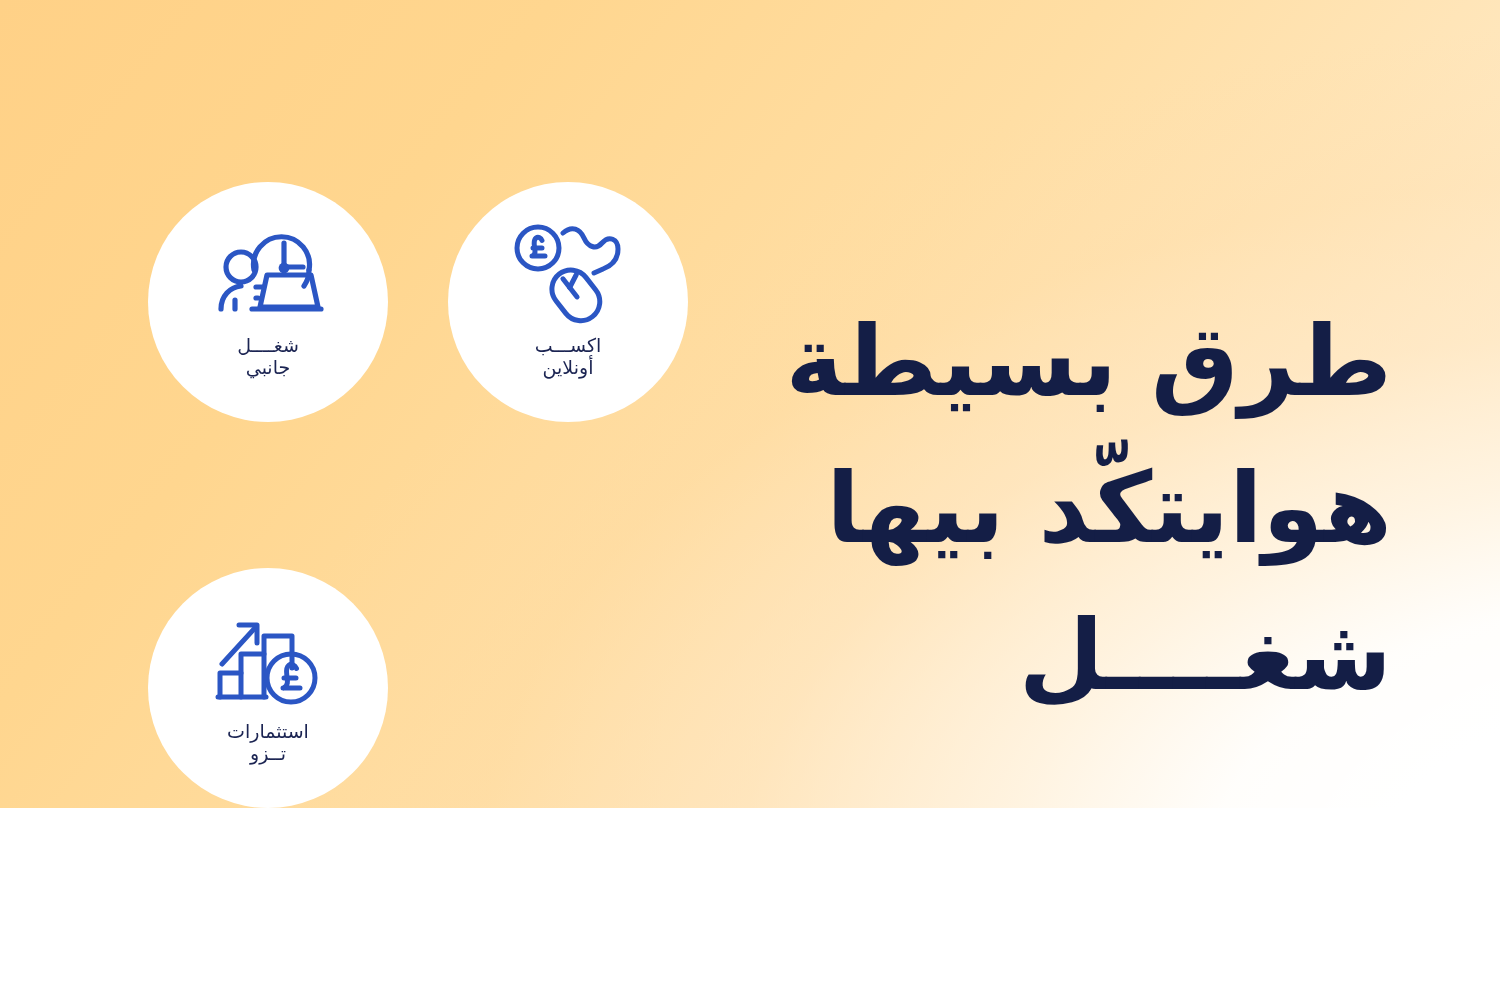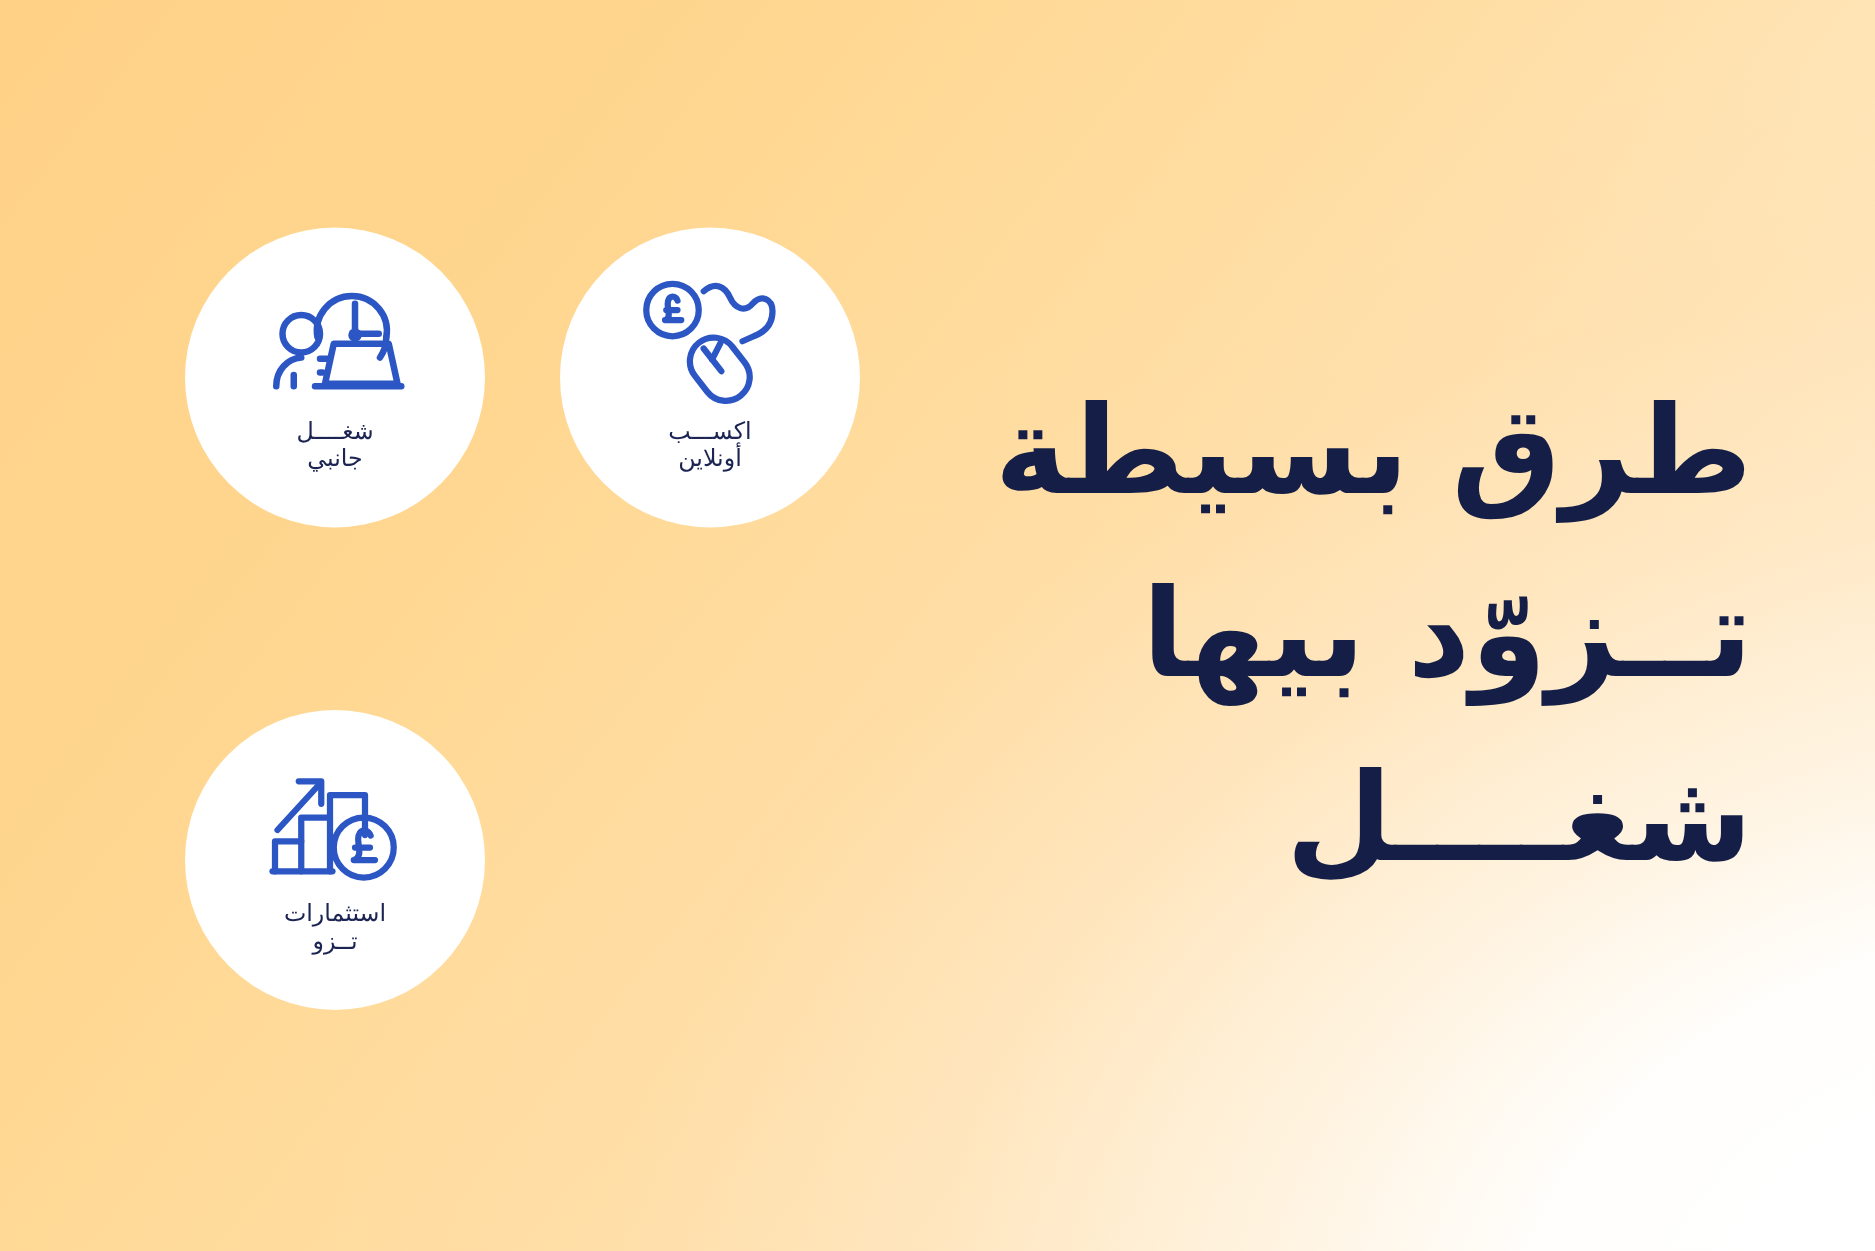--- a/index.html
+++ b/index.html
@@ -10,21 +10,21 @@
   body {
     width: 1500px;
     height: 1001px;
     overflow: hidden;
     font-family: "DejaVu Sans", "Liberation Sans", sans-serif;
   }
 
   #banner {
     position: relative;
     width: 1500px;
-    height: 1001px;
+    height: 808px;
     background-color: #FFD58F;
     background-image:
       radial-gradient(125% 135% at 112% 108%,
           #FFFFFF 0%,
           #FFFFFF 16%,
           rgba(255,255,255,0.92) 25%,
           rgba(255,246,232,0.78) 36%,
           rgba(255,232,199,0.50) 50%,
           rgba(255,219,167,0.22) 64%,
           rgba(255,212,150,0.00) 78%),
@@ -82,21 +82,21 @@
     color: #1B2452;
     font-size: 19px;
     line-height: 1.18;
     font-weight: 400;
     white-space: pre-line;
   }
 
   
   #headline {
     position: absolute;
-    right: 98px;
+    right: 108px;
     top: 288px;
     width: 640px;
     text-align: right;
     direction: rtl;
     color: #141E46;
     font-weight: 700;
     font-size: 98px;
     line-height: 1.50;
     letter-spacing: 0;
   }
@@ -176,17 +176,17 @@
       </div>
       <div class="icon-label">استثمارات
 تــزو</div>
     </div>
 
 
   </div>
 
   <div id="headline">
     <span class="hl-line">طرق بسيطة</span>
-    <span class="hl-line">تــزوّد بيها</span>
+    <span class="hl-line">هوايتكّد بيها</span>
     <span class="hl-line">شغــــل</span>
   </div>
 
 </div>
 
 </body></html>

